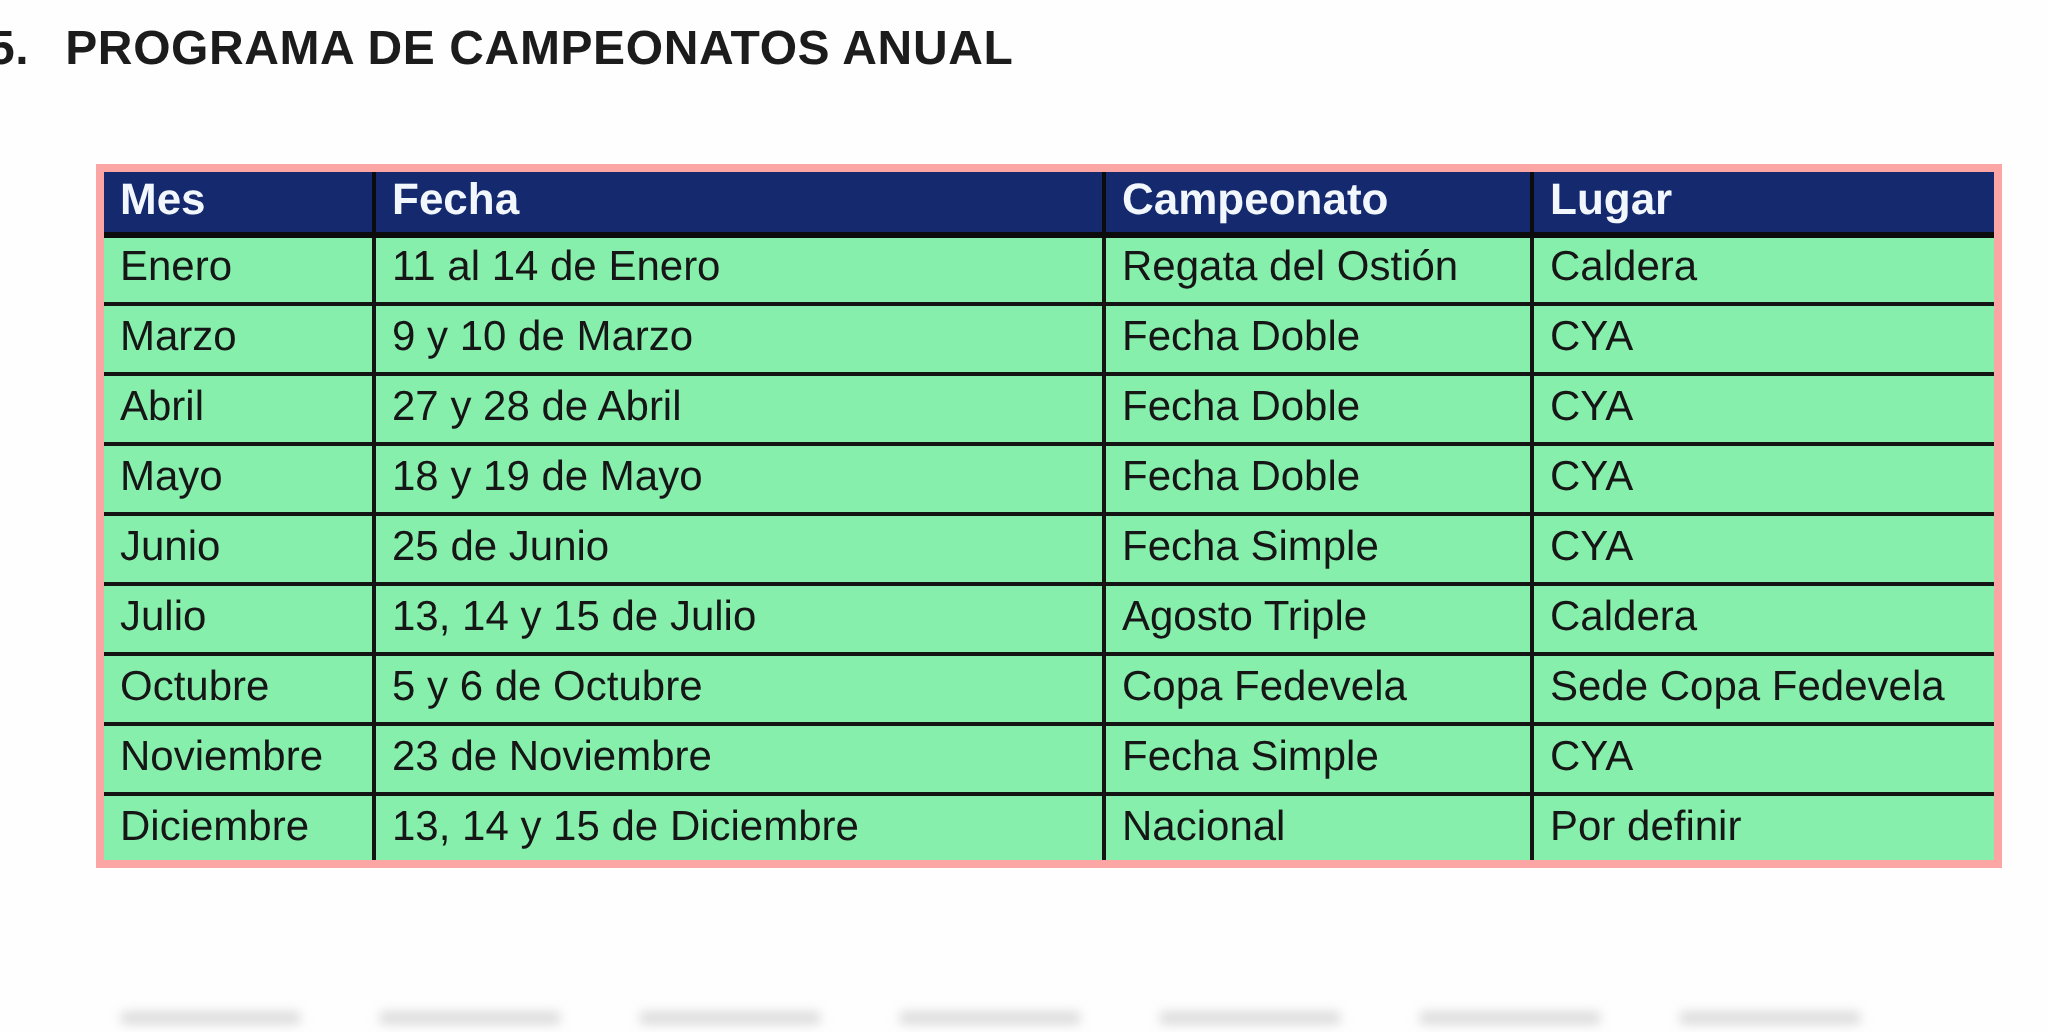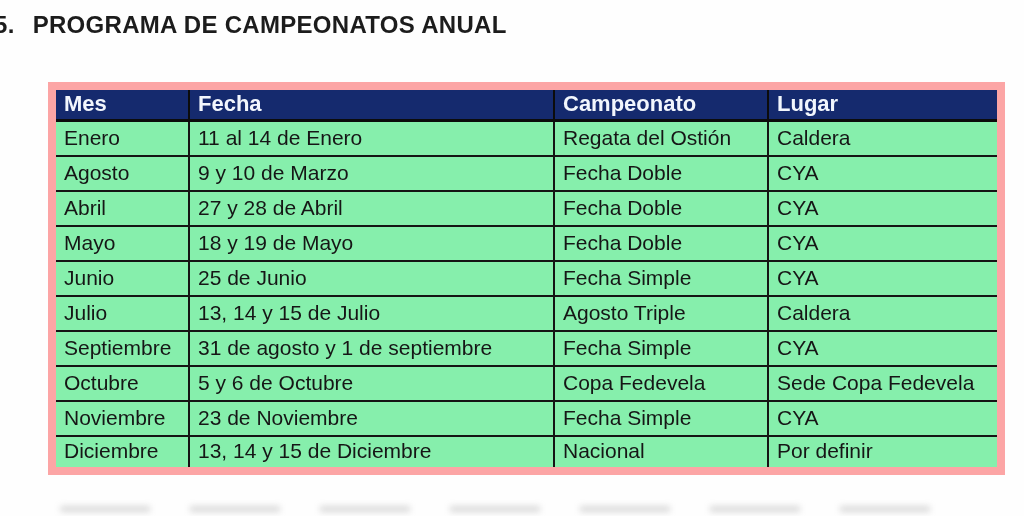--- a/index.html
+++ b/index.html
@@ -55,21 +55,21 @@
     font-size: 22px;
   }
   table.schedule td {
     background: #86efac;
     height: 35px;
     padding: 1px 8px 2px 8px;
     border: 2px solid #141414;
     white-space: nowrap;
     overflow: hidden;
   }
-  table.schedule { border: 8px solid #fca5a5; }
+  table.schedule { border: 4px solid #fca5a5; }
   .faded-artifact {
     position: absolute;
     left: 60px;
     right: 60px;
     top: 506px;
     height: 6px;
     background: repeating-linear-gradient(
       to right,
       rgba(120,120,120,0.28) 0px,
       rgba(120,120,120,0.28) 90px,
@@ -105,21 +105,21 @@
         </tr>
     </thead>
     <tbody id="table-body">
         <tr>
           <td>Enero</td>
           <td>11 al 14 de Enero</td>
           <td>Regata del Ostión</td>
           <td>Caldera</td>
         </tr>
         <tr>
-          <td>Agosto</td>
+          <td>Marzo</td>
           <td>9 y 10 de Marzo</td>
           <td>Fecha Doble</td>
           <td>CYA</td>
         </tr>
         <tr>
           <td>Abril</td>
           <td>27 y 28 de Abril</td>
           <td>Fecha Doble</td>
           <td>CYA</td>
         </tr>
@@ -135,26 +135,20 @@
           <td>Fecha Simple</td>
           <td>CYA</td>
         </tr>
         <tr>
           <td>Julio</td>
           <td>13, 14 y 15 de Julio</td>
           <td>Agosto Triple</td>
           <td>Caldera</td>
         </tr>
         <tr>
-          <td>Septiembre</td>
-          <td>31 de agosto y 1 de septiembre</td>
-          <td>Fecha Simple</td>
-          <td>CYA</td>
-        </tr>
-        <tr>
           <td>Octubre</td>
           <td>5 y 6 de Octubre</td>
           <td>Copa Fedevela</td>
           <td>Sede Copa Fedevela</td>
         </tr>
         <tr>
           <td>Noviembre</td>
           <td>23 de Noviembre</td>
           <td>Fecha Simple</td>
           <td>CYA</td>

